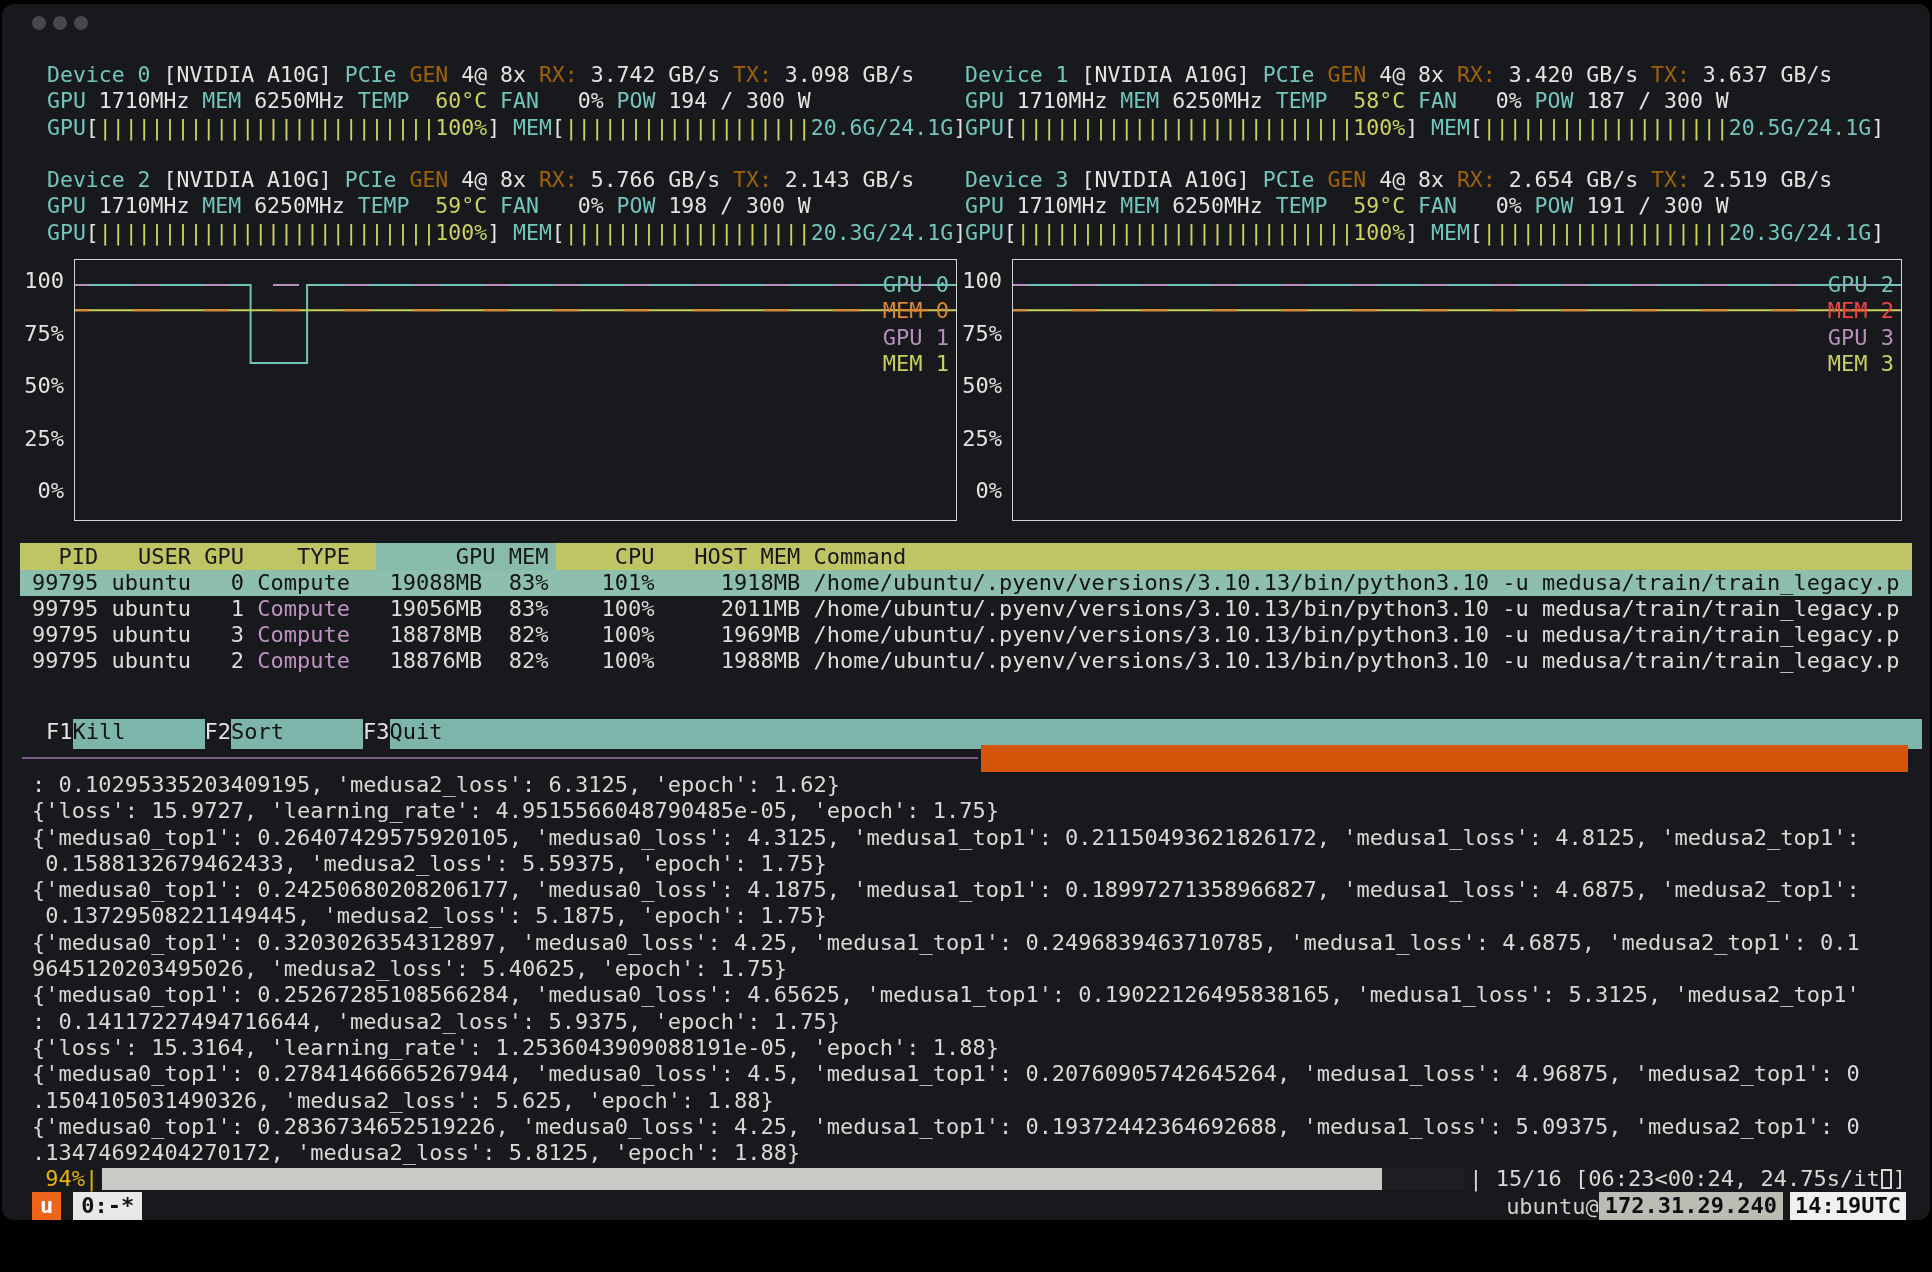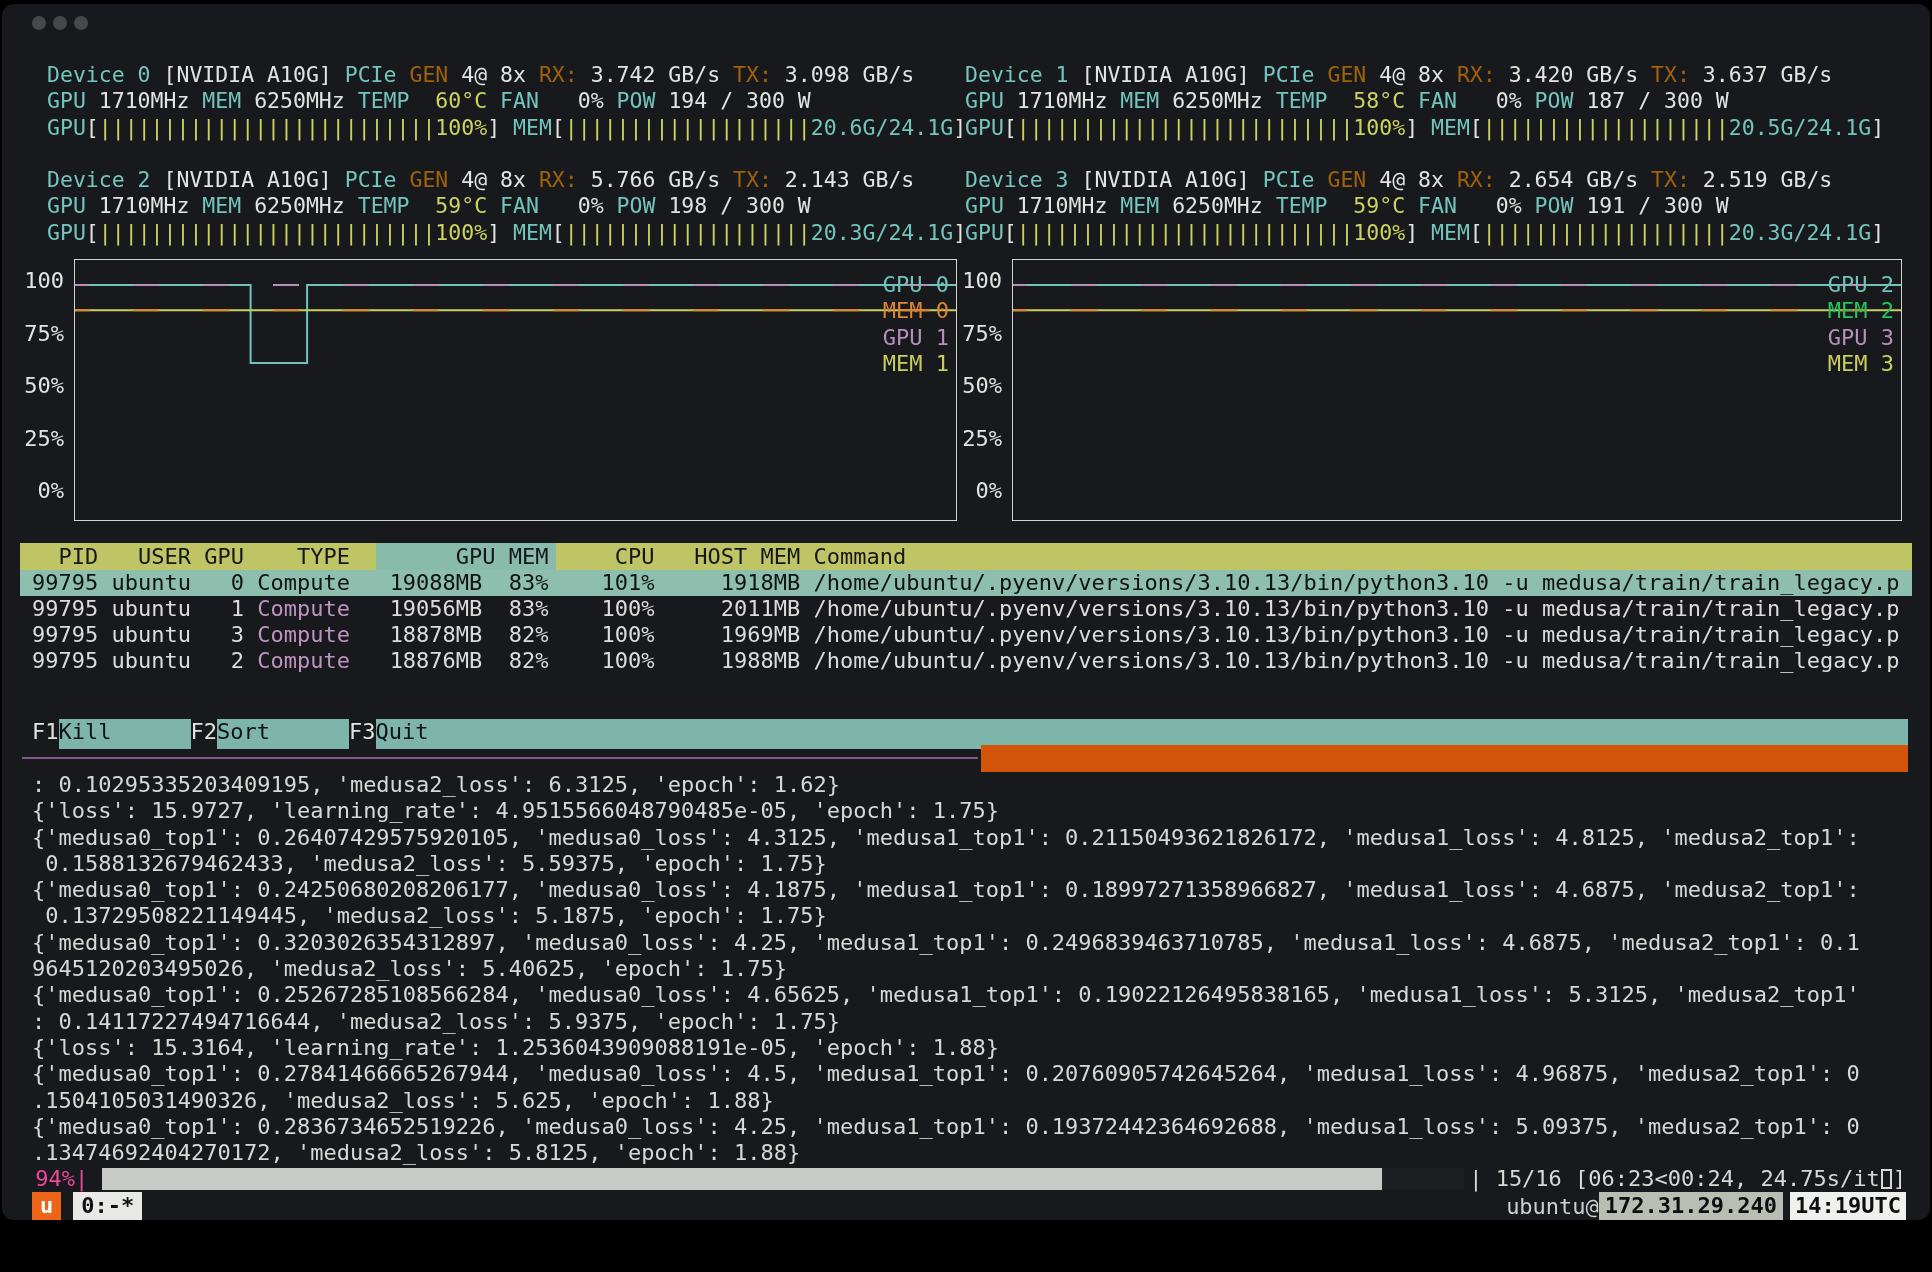--- a/index.html
+++ b/index.html
@@ -28,36 +28,36 @@
             color:#15171a;white-space:pre;}
   .prow{position:absolute;left:18px;width:1892px;height:26px;font-size:22px;line-height:26px;
         white-space:pre;}
   .prow span{color:#dcdcda}
   .prow .type{color:#bf93c2}
   .prow.selected{background:#8dbeae}
   .prow.selected span{color:#101214}
   .prow .txt{position:absolute;left:12px;top:0;white-space:pre;}
 
   
-  .fbar{position:absolute;left:30px;top:715px;width:1876px;height:30px;display:flex;
+  .fbar{position:absolute;left:44px;top:715px;width:1876px;height:30px;display:flex;
         font-size:22px;line-height:26px;}
   .fkey{color:#e3e3e1;white-space:pre;}
   .fchip{background:#7eb5ab;color:#101214;white-space:pre;width:132px;}
   .fchip.grow{flex:1;width:auto;}
 
   .sep-line{position:absolute;left:20px;top:753px;width:956px;height:2px;background:#7a5b85;}
   .orange-block{position:absolute;left:979px;top:741px;width:927px;height:27px;background:#d4540a;}
 
   
   .log{position:absolute;left:30px;top:768px;font-size:22px;line-height:26.3px;
        color:#d8d8d6;white-space:pre;}
 
   
-  .progress-label{position:absolute;left:20px;top:1162px;font-size:22px;line-height:26px;
-                  color:#ec4899;white-space:pre;}
+  .progress-label{position:absolute;left:30px;top:1162px;font-size:22px;line-height:26px;
+                  color:#eab308;white-space:pre;}
   .pbar{position:absolute;left:100px;top:1164px;width:1362px;height:22px;background:#1d1f22;}
   .pfill{height:100%;background:#c7cac5;}
   .pright{position:absolute;right:24px;top:1162px;font-size:22px;line-height:26px;
           color:#d8d8d6;white-space:pre;}
   .cursor{display:inline-block;width:11px;height:20px;border:2px solid #d8d8d6;
           box-sizing:border-box;vertical-align:-3px;margin:0 1px;}
 
   
   .statusbar{position:absolute;left:0;top:1188px;width:100%;height:28px;}
   .st-left{position:absolute;left:30px;top:0;display:flex;gap:12px;height:28px;align-items:center;}
@@ -102,21 +102,21 @@
       </div>
       <div class="chart" style="left: 1010px; top: 255px; width: 890px; height: 262px;">
         <svg width="890" height="262">
           <rect x="0.5" y="0.5" width="889" height="261" fill="none" stroke="#d4d4d4"></rect>
           <path d="M1 26 H889" fill="none" stroke="#6fc3b9" stroke-width="2"></path>
           <path d="M1 51.25999999999999 H889" fill="none" stroke="#c9cf5e" stroke-width="2"></path>
           <path d="M1 26 H889" fill="none" stroke="#b78fbd" stroke-width="2" stroke-dasharray="26 44" stroke-dashoffset="12"></path>
           <path d="M1 51.25999999999999 H889" fill="none" stroke="#dd8530" stroke-width="2" stroke-dasharray="26 44" stroke-dashoffset="12"></path>
         </svg>
         <div class="legend-item" style="top: 13px; color: rgb(111, 195, 185);">GPU 2</div>
-        <div class="legend-item" style="top: 39.3px; color: #22c55e;">MEM 2</div>
+        <div class="legend-item" style="top: 39.3px; color: #ef4444;">MEM 2</div>
         <div class="legend-item" style="top: 65.6px; color: rgb(183, 143, 189);">GPU 3</div>
         <div class="legend-item" style="top: 91.9px; color: rgb(201, 207, 94);">MEM 3</div>
       </div>
     </div>
 
   <div class="tbl-header">
     <div class="tbl-teal"></div>
     <div class="tbl-text">  PID   USER GPU    TYPE        GPU MEM     CPU   HOST MEM Command</div>
   </div>
   <div id="tbl-rows">

